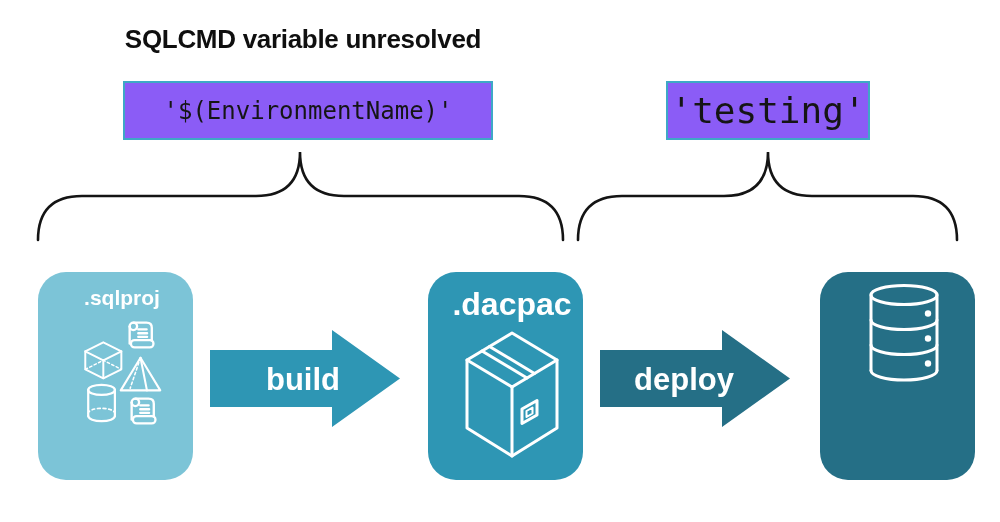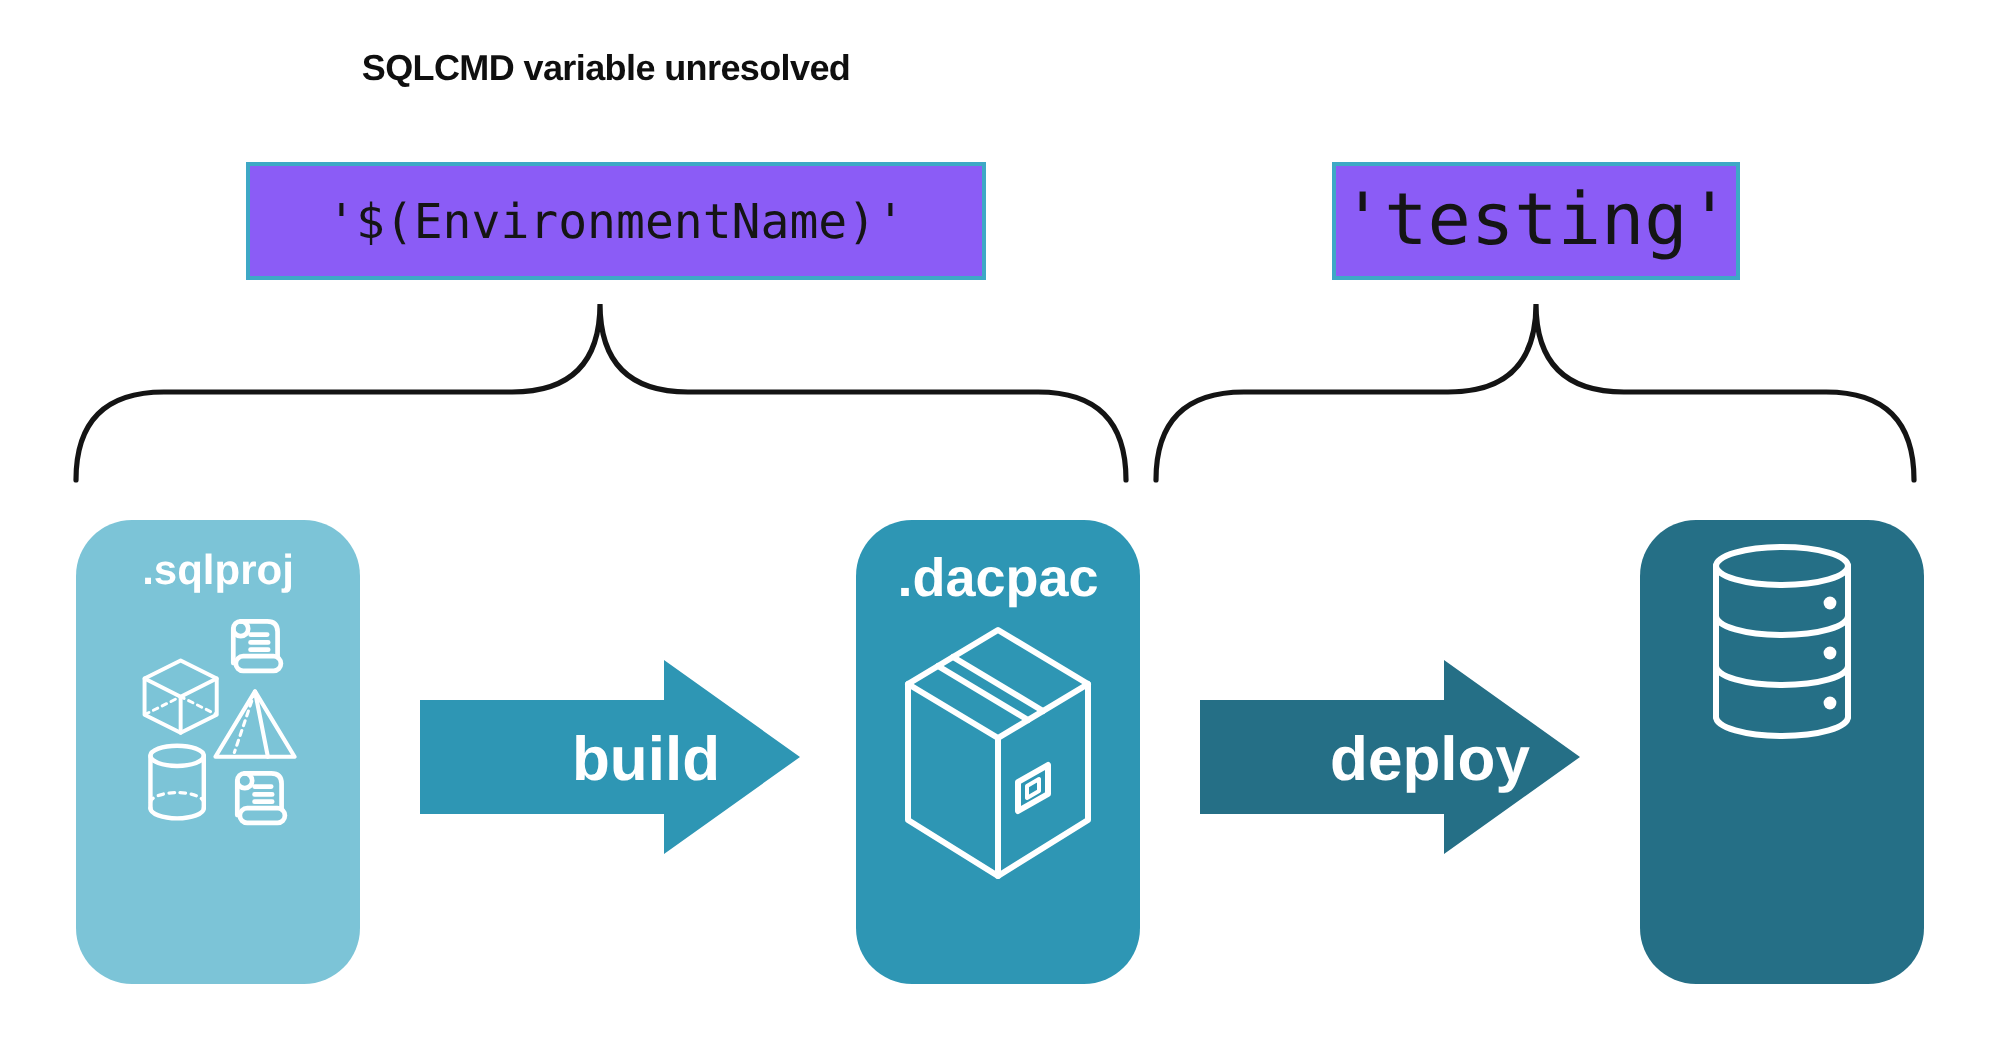--- a/index.html
+++ b/index.html
@@ -1,61 +1,61 @@
 <!DOCTYPE html>
 <html style="--light-blue: #7CC4D7; --teal: #2E96B4; --dark-teal: #256F86; --code-border: #3EA8C6; --brace: #141414; --text: #0F0F0F;"><head>
 <meta charset="utf-8">
 <style>
   html,body { margin:0; padding:0; background:#ffffff; }
   .canvas {
     position:relative; width:1000px; height:522px; background:#fff;
     font-family:"Liberation Sans", sans-serif; overflow:hidden;
   }
   .heading {
-    position:absolute; top:24px; font-size:18px; font-weight:700;
+    position:absolute; top:24px; font-size:26px; font-weight:700;
     letter-spacing:-0.3px; color:var(--text,#0f0f0f); text-align:center;
     white-space:nowrap;
   }
   .h-left  { left:103px; width:400px; }
   .h-right { left:570px; width:400px; }
 
   .codebox {
     position:absolute; top:81px; height:59px; box-sizing:border-box;
     background:#8b5cf6; border:2px solid var(--code-border,#3EA8C6);
     display:flex; align-items:center; justify-content:center;
   }
   .cb-left  { left:123px; width:370px; }
   .cb-right { left:666px; width:204px; }
   .code { font-family:"DejaVu Sans Mono", monospace; color:#151515; white-space:pre; }
   .code-sm { font-size:24px; }
   .code-lg { font-size:36px; }
 
   .braces { position:absolute; left:0; top:0; }
 
   .stage {
-    position:absolute; top:260px; width:142px; height:232px; border-radius:28px;
-    display:flex; flex-direction:column; align-items:center;
+    position:absolute; top:272px; width:142px; height:208px; border-radius:28px;
+    display:flex; flex-direction:column; align-items:center;padding-left:13px;
   }
   .stage-sqlproj  { left:38px;  background:var(--light-blue,#7CC4D7); }
   .stage-dacpac   { left:428px; background:var(--teal,#2E96B4); }
   .stage-database { left:820px; background:var(--dark-teal,#256F86); }
   .stage-title { margin-top:14px; font-weight:700; color:#fff; white-space:nowrap; }
   .t-sm { font-size:21px; }
-  .t-lg { font-size:27px; }
+  .t-lg { font-size:32px; }
   .stage svg { display:block; }
   .icons-sqlproj  { margin-top:10px; }
   .icon-dacpac    { margin-top:8px; }
   .icon-database  { margin-top:12px; }
 
   .arrow { position:absolute; top:330px; }
   .arrow-build  { left:210px; }
   .arrow-deploy { left:600px; }
   .arrow-label {
     position:absolute; top:362px; font-size:31px; font-weight:700; color:#fff;
-    text-align:center; white-space:nowrap;padding-left:48px;
+    text-align:right; white-space:nowrap;
   }
   .al-build  { left:210px; width:130px; }
   .al-deploy { left:600px; width:134px; }
 
   .fill-build  { fill:var(--teal,#2E96B4); }
   .fill-deploy { fill:var(--dark-teal,#256F86); }
   .wicon { stroke:#ffffff; fill:none; stroke-linecap:round; stroke-linejoin:round; }
 </style>
 </head>
 <body>

